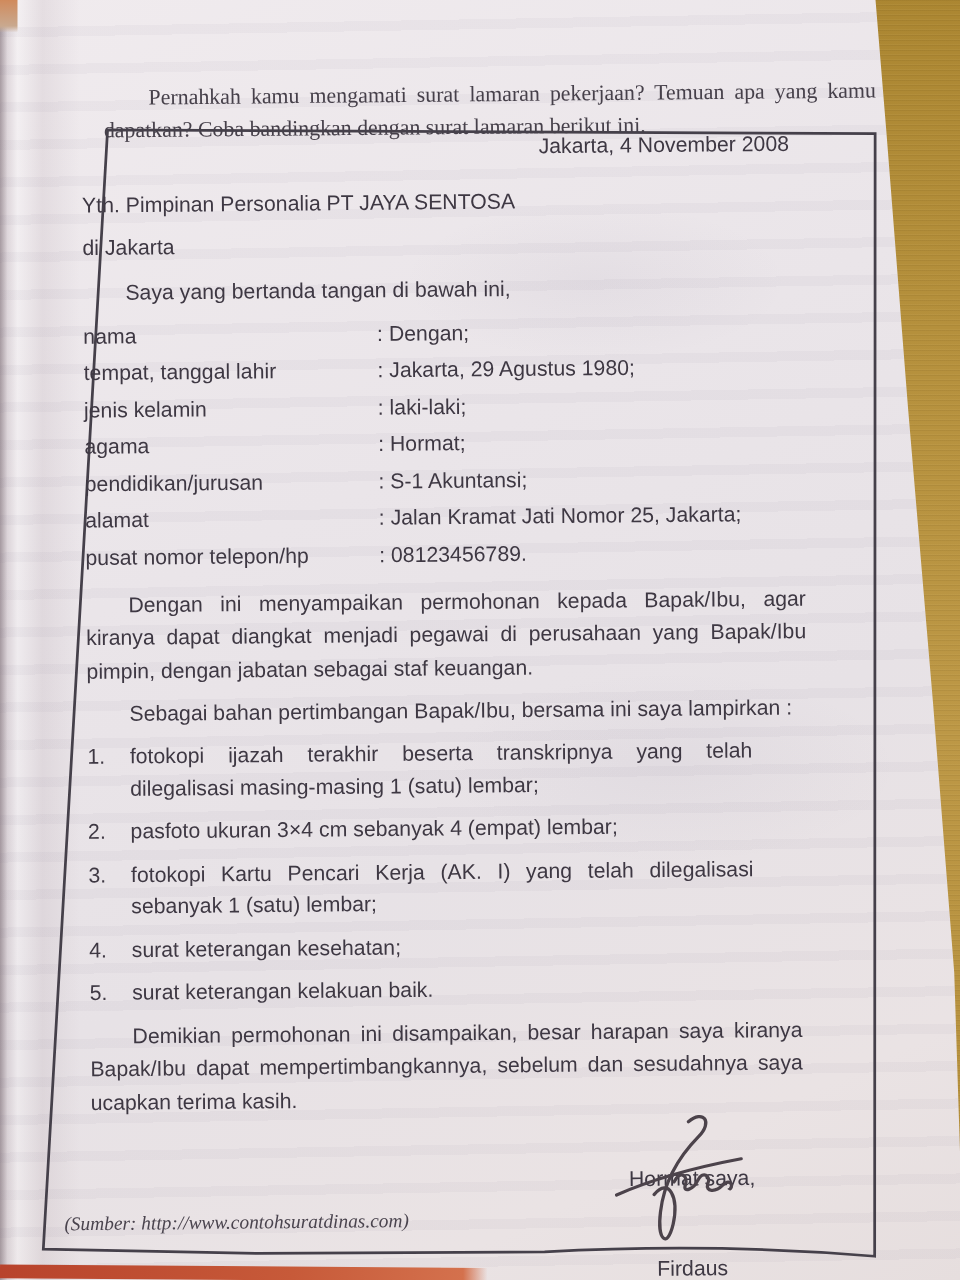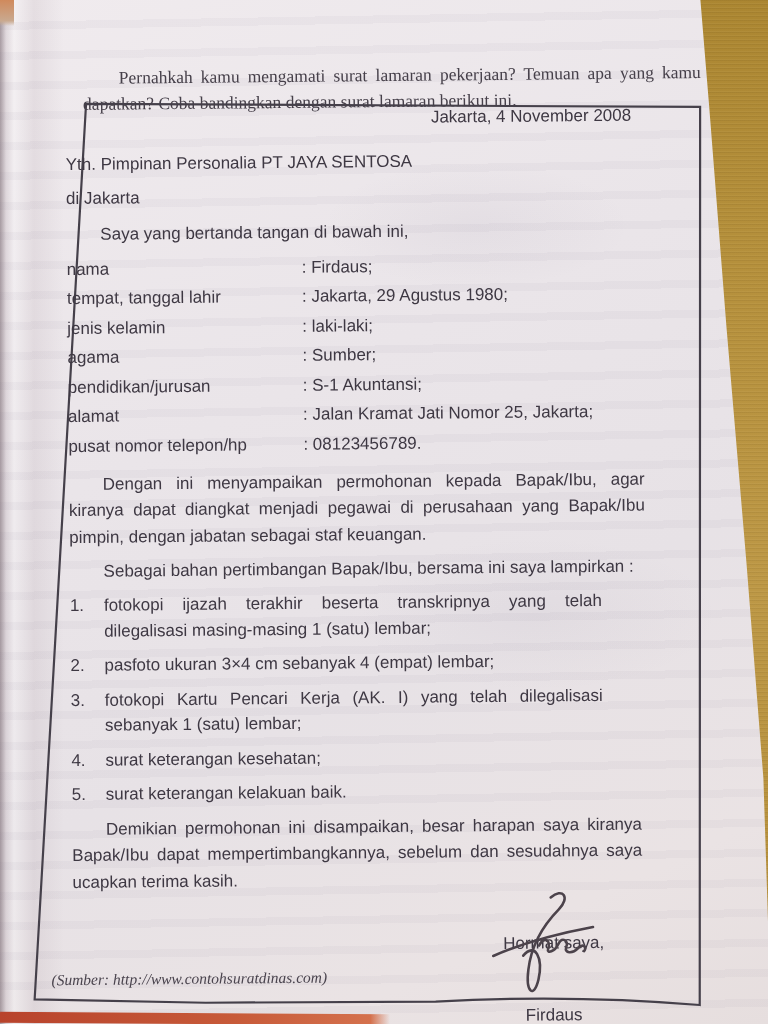--- a/index.html
+++ b/index.html
@@ -91,33 +91,33 @@
 
     <div class="letter">
       <div class="date-line">Jakarta, 4 November 2008</div>
       <div class="recipient">Yth. Pimpinan Personalia PT JAYA SENTOSA</div>
       <div class="recipient-city">di Jakarta</div>
       <div class="opening">Saya yang bertanda tangan di bawah ini,</div>
 
       <div class="id-table">
         <div class="id-row">
           <span class="id-label">nama</span>
-          <span class="id-value">: Firdaus;</span>
+          <span class="id-value">: Dengan;</span>
         </div>
         <div class="id-row">
           <span class="id-label">tempat, tanggal lahir</span>
           <span class="id-value">: Jakarta, 29 Agustus 1980;</span>
         </div>
         <div class="id-row">
           <span class="id-label">jenis kelamin</span>
           <span class="id-value">: laki-laki;</span>
         </div>
         <div class="id-row">
           <span class="id-label">agama</span>
-          <span class="id-value">: Sumber;</span>
+          <span class="id-value">: Hormat;</span>
         </div>
         <div class="id-row">
           <span class="id-label">pendidikan/jurusan</span>
           <span class="id-value">: S-1 Akuntansi;</span>
         </div>
         <div class="id-row">
           <span class="id-label">alamat</span>
           <span class="id-value">: Jalan Kramat Jati Nomor 25, Jakarta;</span>
         </div>
         <div class="id-row">

